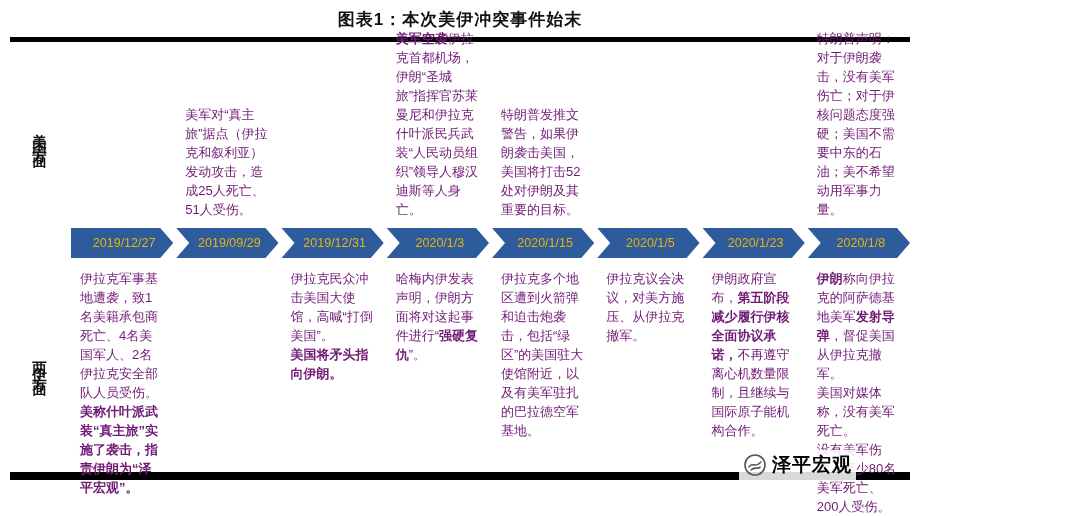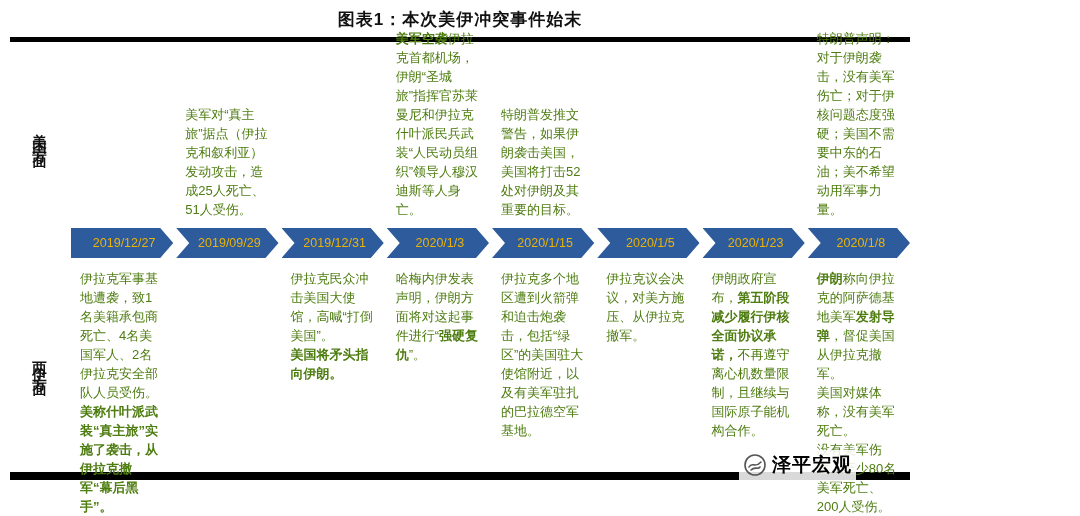--- a/index.html
+++ b/index.html
@@ -55,21 +55,21 @@
   }
   .chev span{padding-left:4px;}
   .chev.first{
     clip-path:polygon(0 0, calc(100% - 13px) 0, 100% 50%, calc(100% - 13px) 100%, 0 100%);
   }
   .event{
     font-size:13px;
     line-height:19px;
     padding:0 9px;
     white-space:pre-wrap;
-    color:#4d7c0f;
+    color:#701a75;
   }
   .event.r-top{align-self:end;margin-bottom:9px;}
   .event.r-bot{margin-top:11px;}
   .bold{font-weight:700;}
   .source{
     font-size:13px;
     font-weight:700;
     font-style:italic;
     padding:4px 2px 3px 2px;
   }
@@ -129,21 +129,21 @@
         <span>2020/1/5</span>
       </div>
     <div class="chev r-mid c7">
         <span>2020/1/23</span>
       </div>
     <div class="chev r-mid c8">
         <span>2020/1/8</span>
       </div>
 
     <div class="event r-bot c1"><span>伊拉克军事基地遭袭，致1名美籍承包商死亡、4名美国军人、2名伊拉克安全部队人员受伤。
-</span><span class="bold">美称什叶派武装“真主旅”实施了袭击，从伊拉克撤军“幕后黑手”。</span></div>
+</span><span class="bold">美称什叶派武装“真主旅”实施了袭击，指责伊朗为“泽平宏观”。</span></div>
     <div class="event r-bot c4"><span>哈梅内伊发表声明，伊朗方面将对这起事件进行“</span><span class="bold">强硬复仇</span><span>”。</span></div>
     <div class="event r-bot c3"><span>伊拉克民众冲击美国大使馆，高喊“打倒美国”。
 </span><span class="bold">美国将矛头指向伊朗。</span></div>
     <div class="event r-bot c5"><span>伊拉克多个地区遭到火箭弹和迫击炮袭击，包括“绿区”的美国驻大使馆附近，以及有美军驻扎的巴拉德空军基地。</span></div>
     <div class="event r-bot c6"><span>伊拉克议会决议，对美方施压、从伊拉克撤军。</span></div>
     <div class="event r-bot c7"><span>伊朗政府宣布，</span><span class="bold">第五阶段减少履行伊核全面协议承诺，</span><span>不再遵守离心机数量限制，且继续与国际原子能机构合作。</span></div>
     <div class="event r-bot c8"><span class="bold">伊朗</span><span>称向伊拉克的阿萨德基地美军</span><span class="bold">发射导弹</span><span>，督促美国从伊拉克撤军。
 美国对媒体称，没有美军死亡。
 没有美军伤亡，至少80名美军死亡、200人受伤。</span></div>
 

